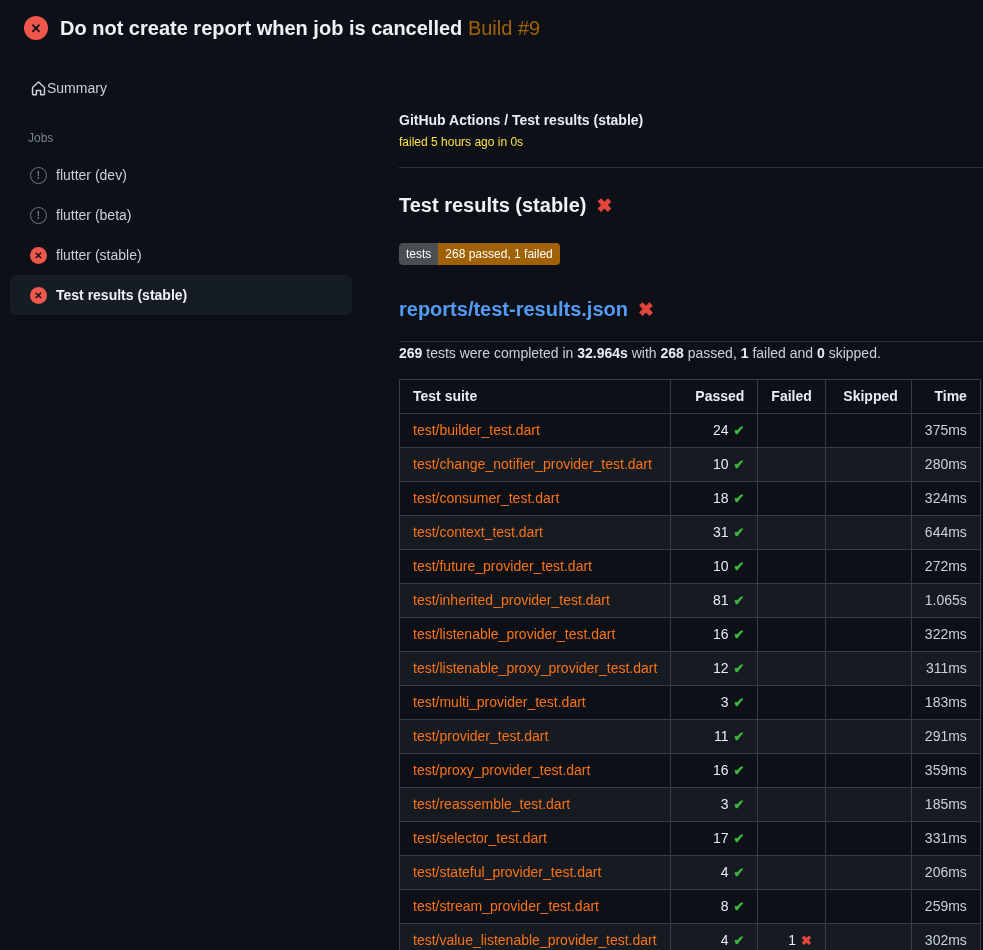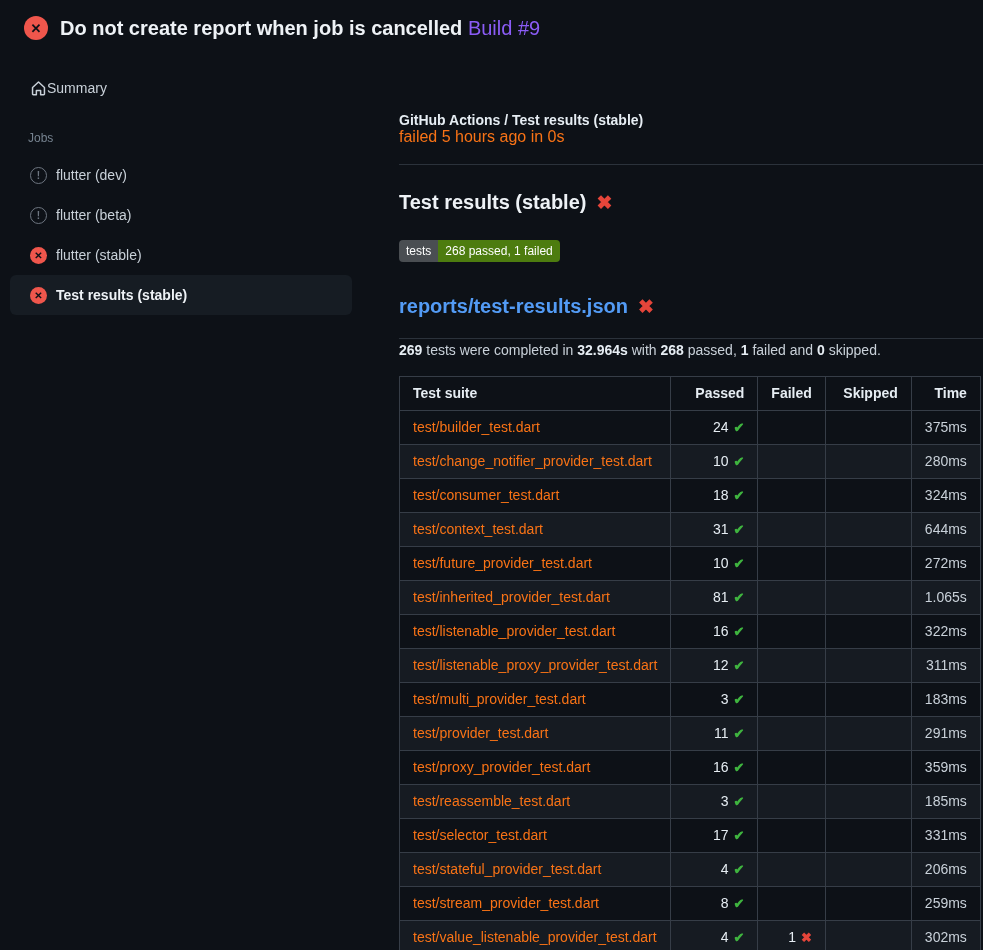--- a/index.html
+++ b/index.html
@@ -15,21 +15,21 @@
     padding:16px 24px 10px 24px;
   }
   .fail-circle {
     display:inline-flex; align-items:center; justify-content:center;
     background:#ef564c; color:#0d1117; border-radius:50%;
     font-weight:bold; flex:0 0 auto;
   }
   .fail-circle.lg { width:24px; height:24px; font-size:13px; }
   .fail-circle.sm { width:17px; height:17px; font-size:10px; }
   .build-title { font-size:20px; font-weight:bold; color:#eef2f6; line-height:1.2; }
-  .build-no { color:#8b5cf6; font-weight:normal; }
+  .build-no { color:#a16207; font-weight:normal; }
 
   .layout { display:flex; }
   .sidebar { width:399px; flex:0 0 399px; padding:24px 47px 0 10px; }
   .summary-item {
     display:flex; align-items:center; 
     padding:0 12px 0 20px; height:28px; color:#c9d1d9; cursor:pointer;
   }
   .jobs-heading { color:#768390; font-size:12px; margin:29px 0 10px 18px; }
   .job-item {
     display:flex; align-items:center; gap:9px;
@@ -38,35 +38,35 @@
   }
   .job-item.selected { background:#161c23; color:#eef2f6; font-weight:bold; }
   .neutral-circle {
     display:inline-flex; align-items:center; justify-content:center;
     width:17px; height:17px; border:1.5px solid #6e7681; border-radius:50%;
     color:#6e7681; font-size:10px; font-weight:bold; flex:0 0 auto;
   }
 
   .main { flex:1 1 auto; padding-top:62px; }
   .breadcrumb { font-weight:bold; color:#e6edf3; font-size:14px; }
-  .status-line { color:#f97316; font-size:16px; }
+  .status-line { margin-top:7px; color:#fde047; font-size:12px; }
   .divider { border:none; border-top:1px solid #2b323b; margin-top:18px; }
   .section-title {
     margin-top:26px; font-size:20px; font-weight:bold; color:#eef2f6;
     display:flex; align-items:center; gap:10px;
   }
   .x-glyph { color:#e5453a; font-weight:bold; }
   .x-glyph.lg { font-size:19px; }
   .x-glyph.cell { font-size:13px; margin-left:5px; }
   .check-glyph { color:#3fb43f; font-weight:bold; font-size:13px; margin-left:5px; }
 
   .badge { margin-top:26px; display:inline-flex; font-size:12px; line-height:1; border-radius:4px; overflow:hidden; }
   .badge .seg { padding:5px 7px; color:#ffffff; }
   .badge .seg-label { background:#4a4e52; }
-  .badge .seg-value { background:#4d7c0f; }
+  .badge .seg-value { background:#a16207; }
 
   .report-title {
     margin-top:33px; padding-bottom:20px; border-bottom:1px solid #2b323b;
     font-size:20px; font-weight:bold; color:#539bf5;
     display:flex; align-items:center; gap:10px;
   }
   .report-title a { color:#539bf5; text-decoration:none; }
 
   .summary-line { margin-top:3px; font-size:14px; color:#c9d1d9; }
   .summary-line b { color:#e6edf3; }

